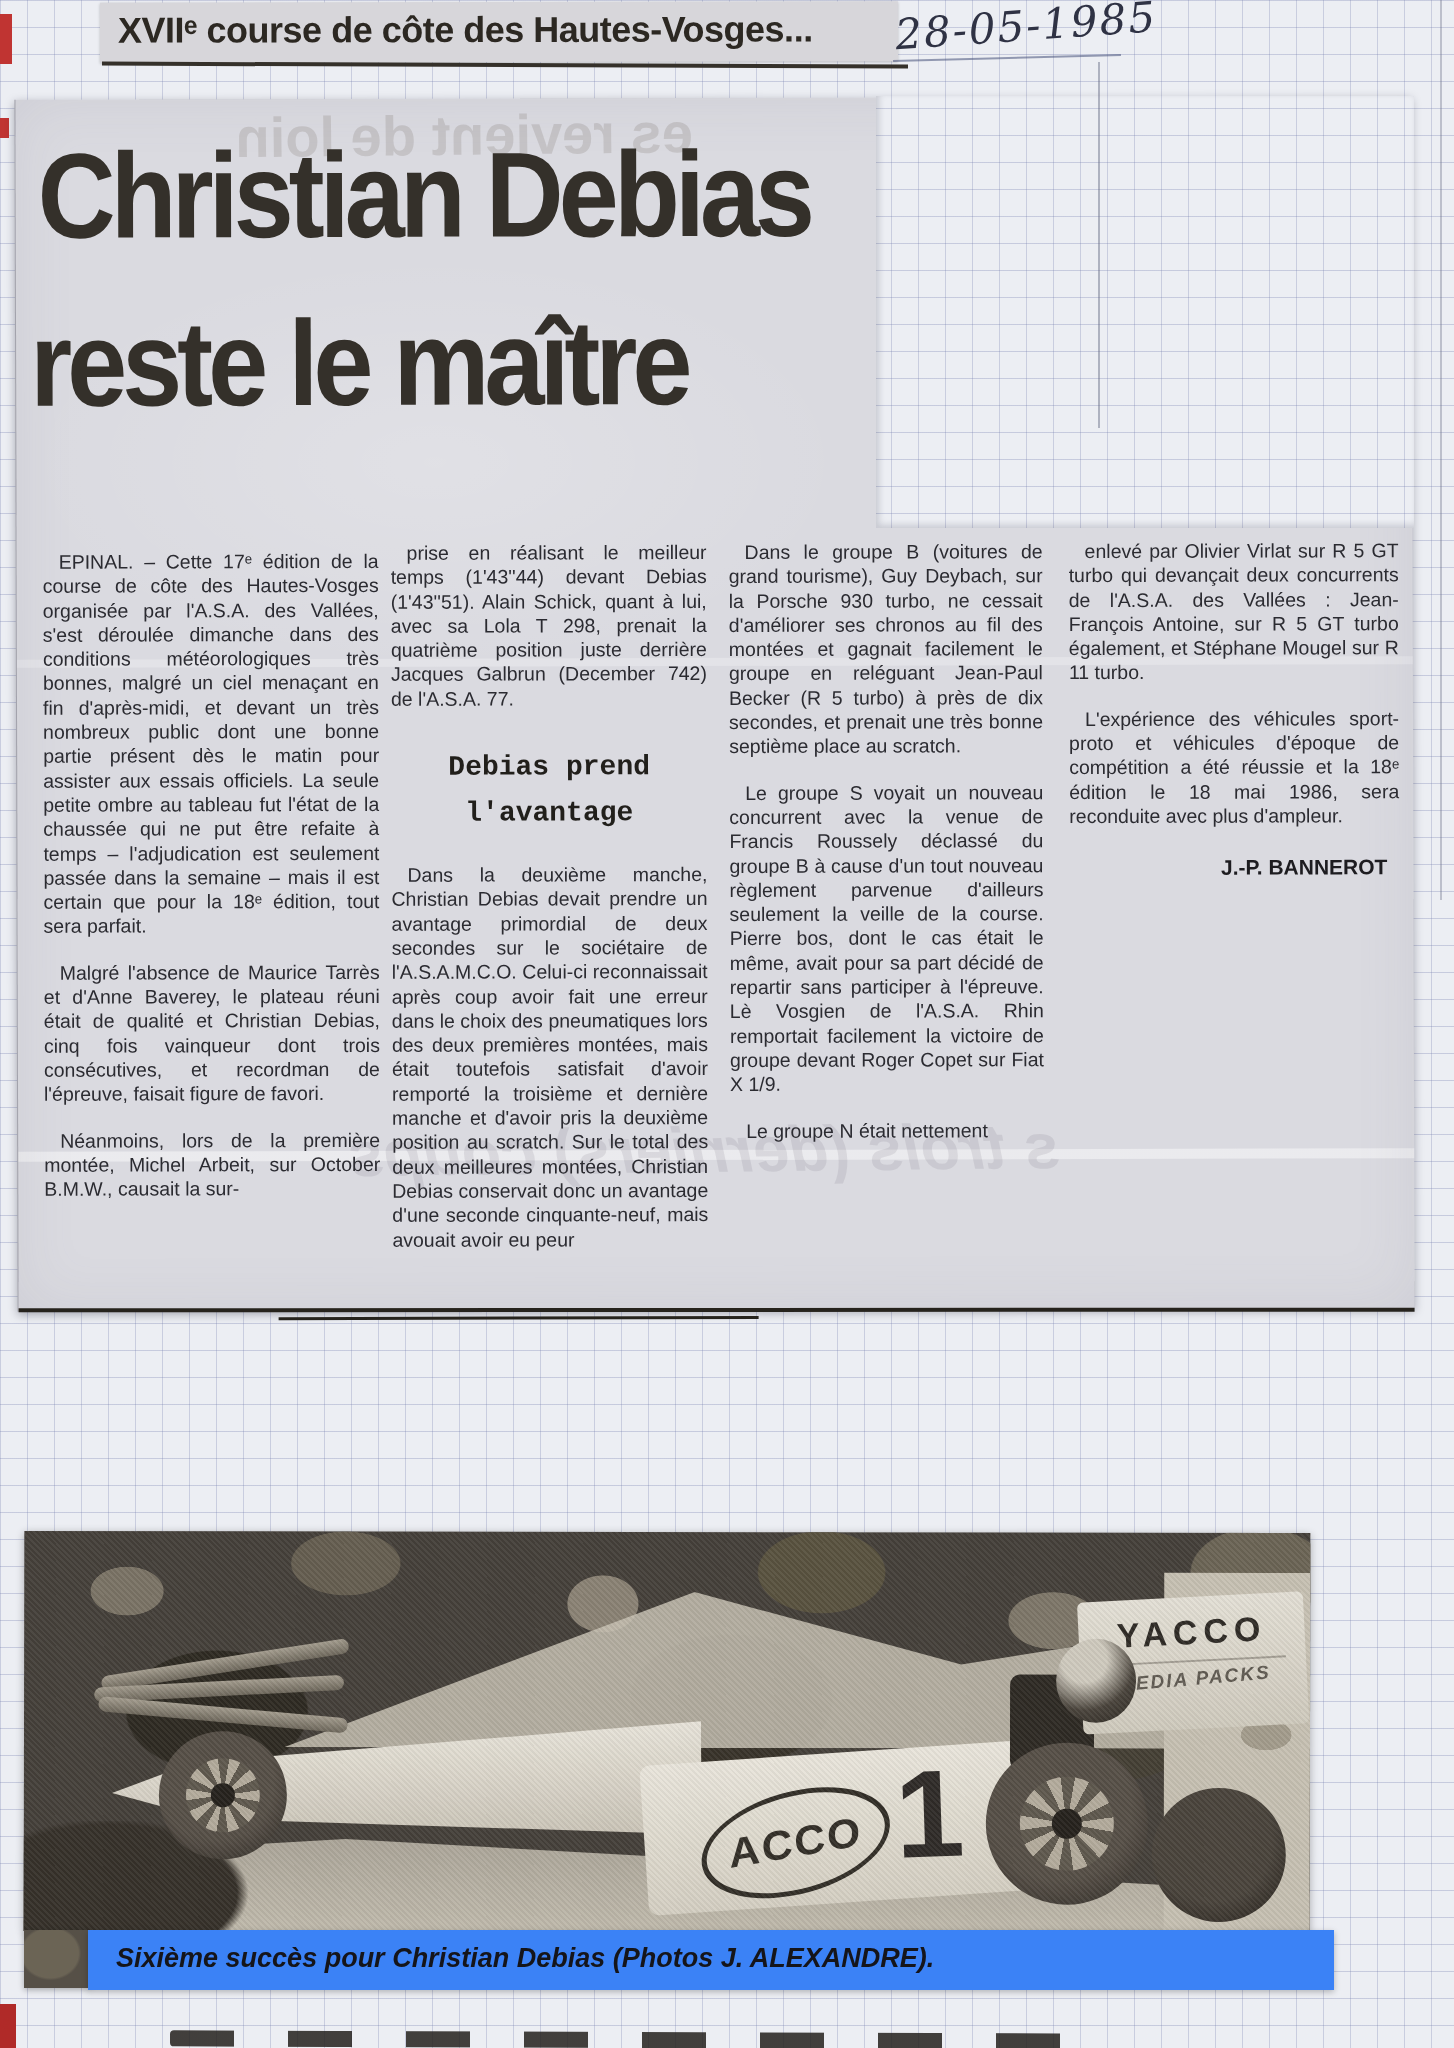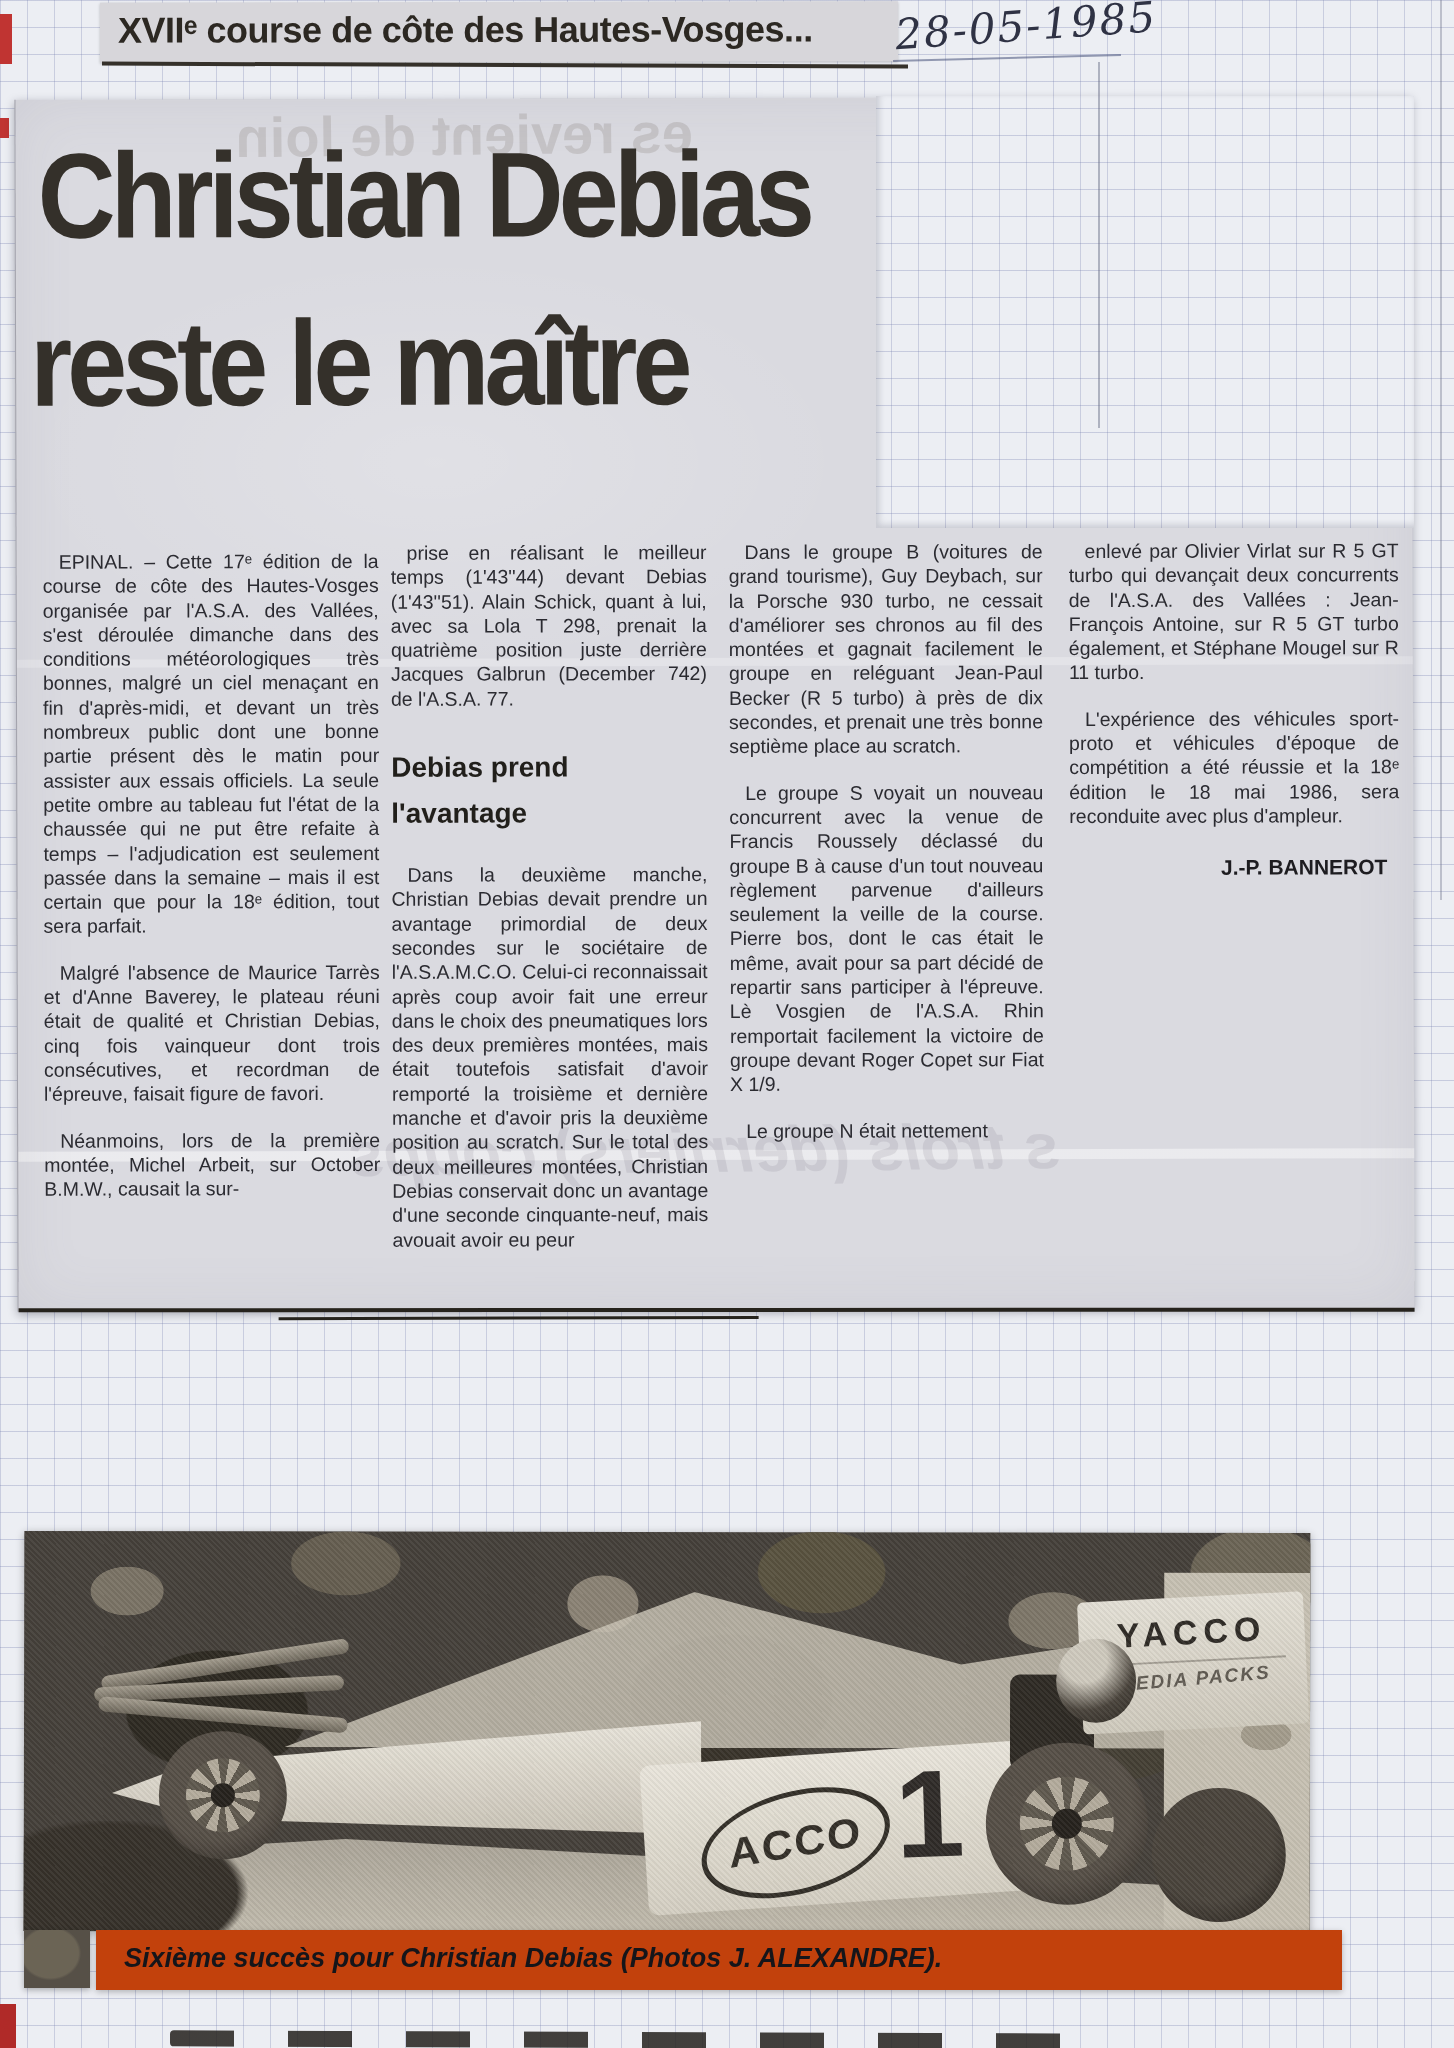--- a/index.html
+++ b/index.html
@@ -59,21 +59,21 @@
   .ghost{font-weight:bold;white-space:nowrap;transform:scaleX(-1) rotate(.5deg);}
   #ghost-top{left:220px;top:4px;font-size:56px;color:rgba(95,85,72,.17);}
   #ghost-bottom{left:330px;top:1015px;font-size:64px;font-style:italic;color:rgba(100,90,105,.13);}
 
   .col{color:#2b2b31;font-size:19.5px;line-height:24.3px;text-align:justify;overflow:hidden;height:772px;}
   .col p{margin:0 0 22px 0;text-indent:16px;}
   #col-1{left:26px;top:450px;width:336px;}
   #col-2{left:374px;top:442px;width:316px;}
   #col-3{left:712px;top:442px;width:314px;}
   #col-4{left:1052px;top:442px;width:330px;}
-  .subhead{font-weight:bold;font-size:28px;line-height:46px;color:#211f1b;margin:34px 0 26px 0;text-align:left;}
+  .subhead{font-weight:bold;font-size:28px;line-height:46px;color:#211f1b;margin:34px 0 26px 0;text-align:center;font-family:Liberation Mono, monospace;}
   #byline{margin-top:28px;text-align:right;padding-right:12px;font-weight:bold;font-size:21px;color:#1d1c20;text-indent:0;}
 
   #clip-cut-1{left:0;bottom:-2px;width:100%;height:4px;background:#26231d;transform:rotate(.12deg);}
   #clip-cut-2{left:260px;bottom:-9px;width:480px;height:3px;background:#26231d;}
 
   
   #photo{left:24px;top:1532px;width:1286px;height:400px;overflow:hidden;
     background-color:#45403a;
     background-image:
       radial-gradient(ellipse 90px 60px at 8% 15%, #7a7365 0 40%, transparent 41%),
@@ -125,21 +125,21 @@
   .hub{position:absolute;left:41%;top:41%;width:18%;height:18%;border-radius:50%;background:#26221d;}
   #wheel-front{left:135px;top:200px;width:128px;height:128px;}
   #wheel-rear{left:962px;top:210px;width:162px;height:162px;}
   #wheel-far{left:1128px;top:255px;width:134px;height:134px;background:radial-gradient(circle at 45% 40%, #4a443c 0 55%, #241f1a 100%);}
   #ph-grain{left:0;top:0;width:100%;height:100%;
     background:repeating-linear-gradient(45deg, rgba(255,255,255,.05) 0 2px, rgba(0,0,0,.045) 2px 4px);}
 
   #photo-left-tab{left:24px;top:1930px;width:66px;height:58px;background:#565047;
     background-image:radial-gradient(ellipse at 40% 40%, #6b6455 0 50%, transparent 55%);
     box-shadow:0 2px 6px rgba(0,0,0,.3);}
-  #caption-strip{left:96px;top:1930px;width:1246px;height:60px;background:#c2410c;
+  #caption-strip{left:88px;top:1930px;width:1246px;height:60px;background:#3b82f6;
     box-shadow:0 2px 6px rgba(0,0,0,.25);}
   #photo-caption{padding:13px 0 0 28px;font-weight:bold;font-style:italic;font-size:27px;color:#15151a;white-space:nowrap;}
 
   #bottom-fragments{left:170px;top:2032px;width:940px;height:16px;opacity:.85;transform:rotate(.2deg);
     background:repeating-linear-gradient(90deg,#23201c 0 64px, transparent 64px 118px);border-radius:4px;}
 </style>
 </head>
 <body>
 
 <div class="abs red-mark" id="red-mark-1"></div>

